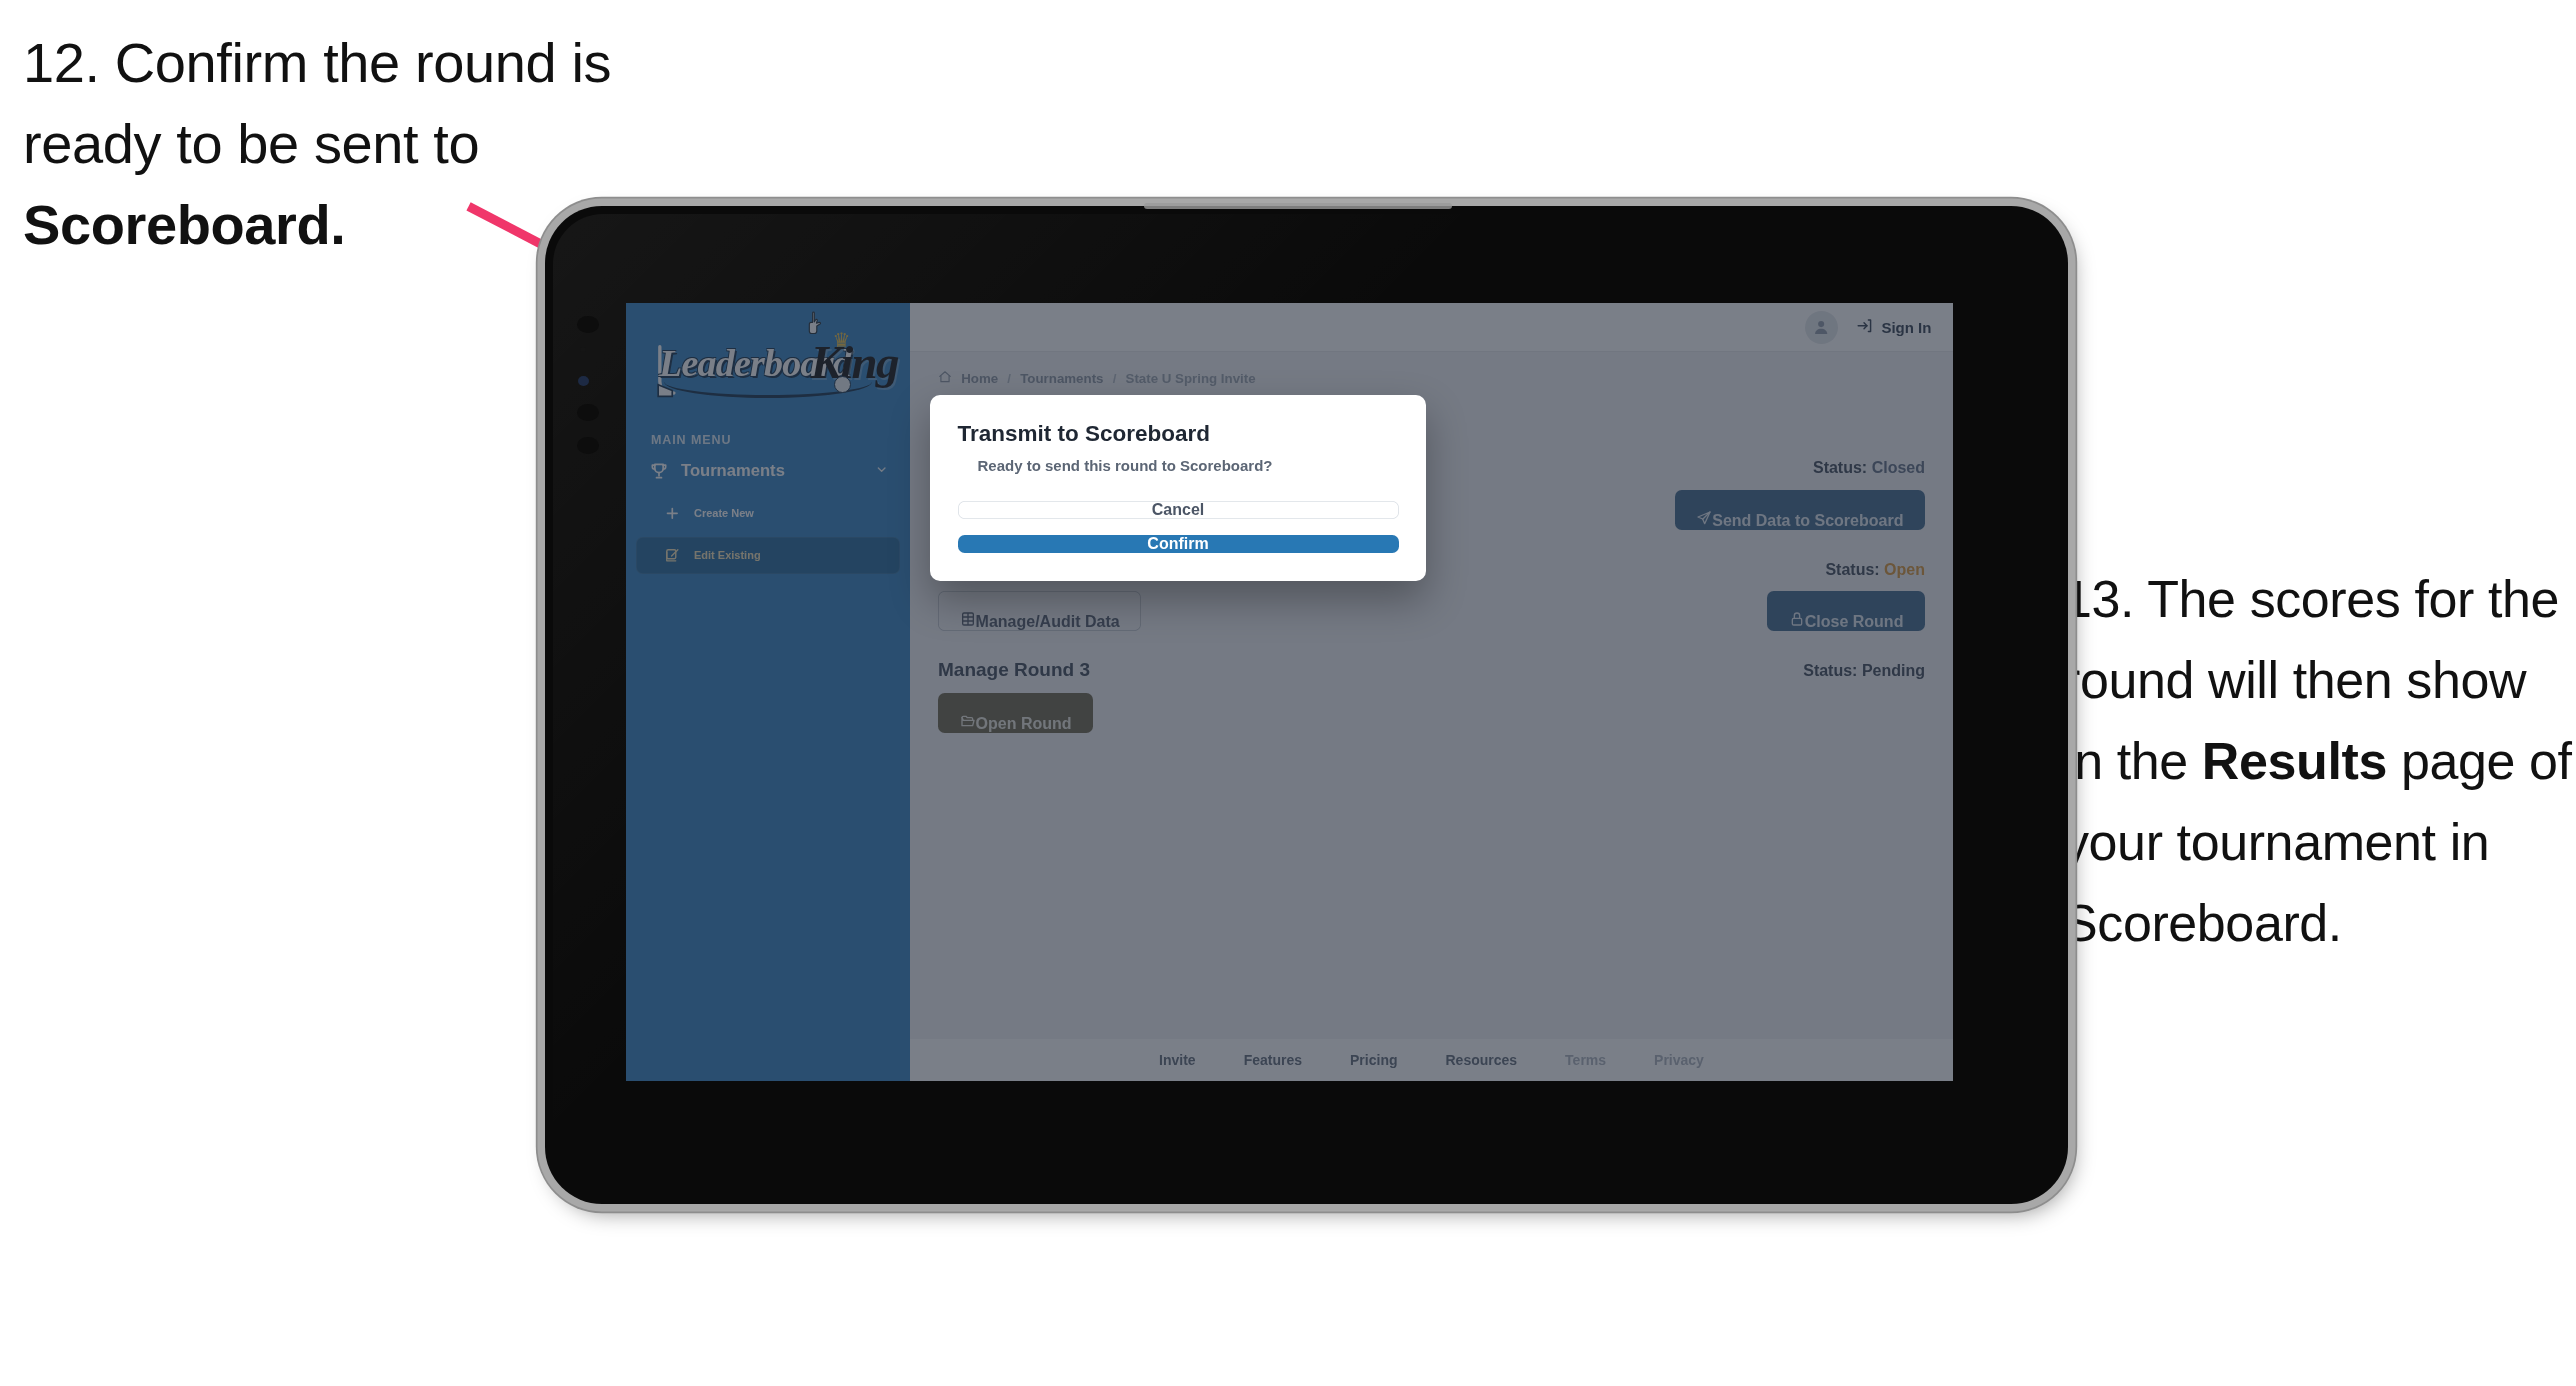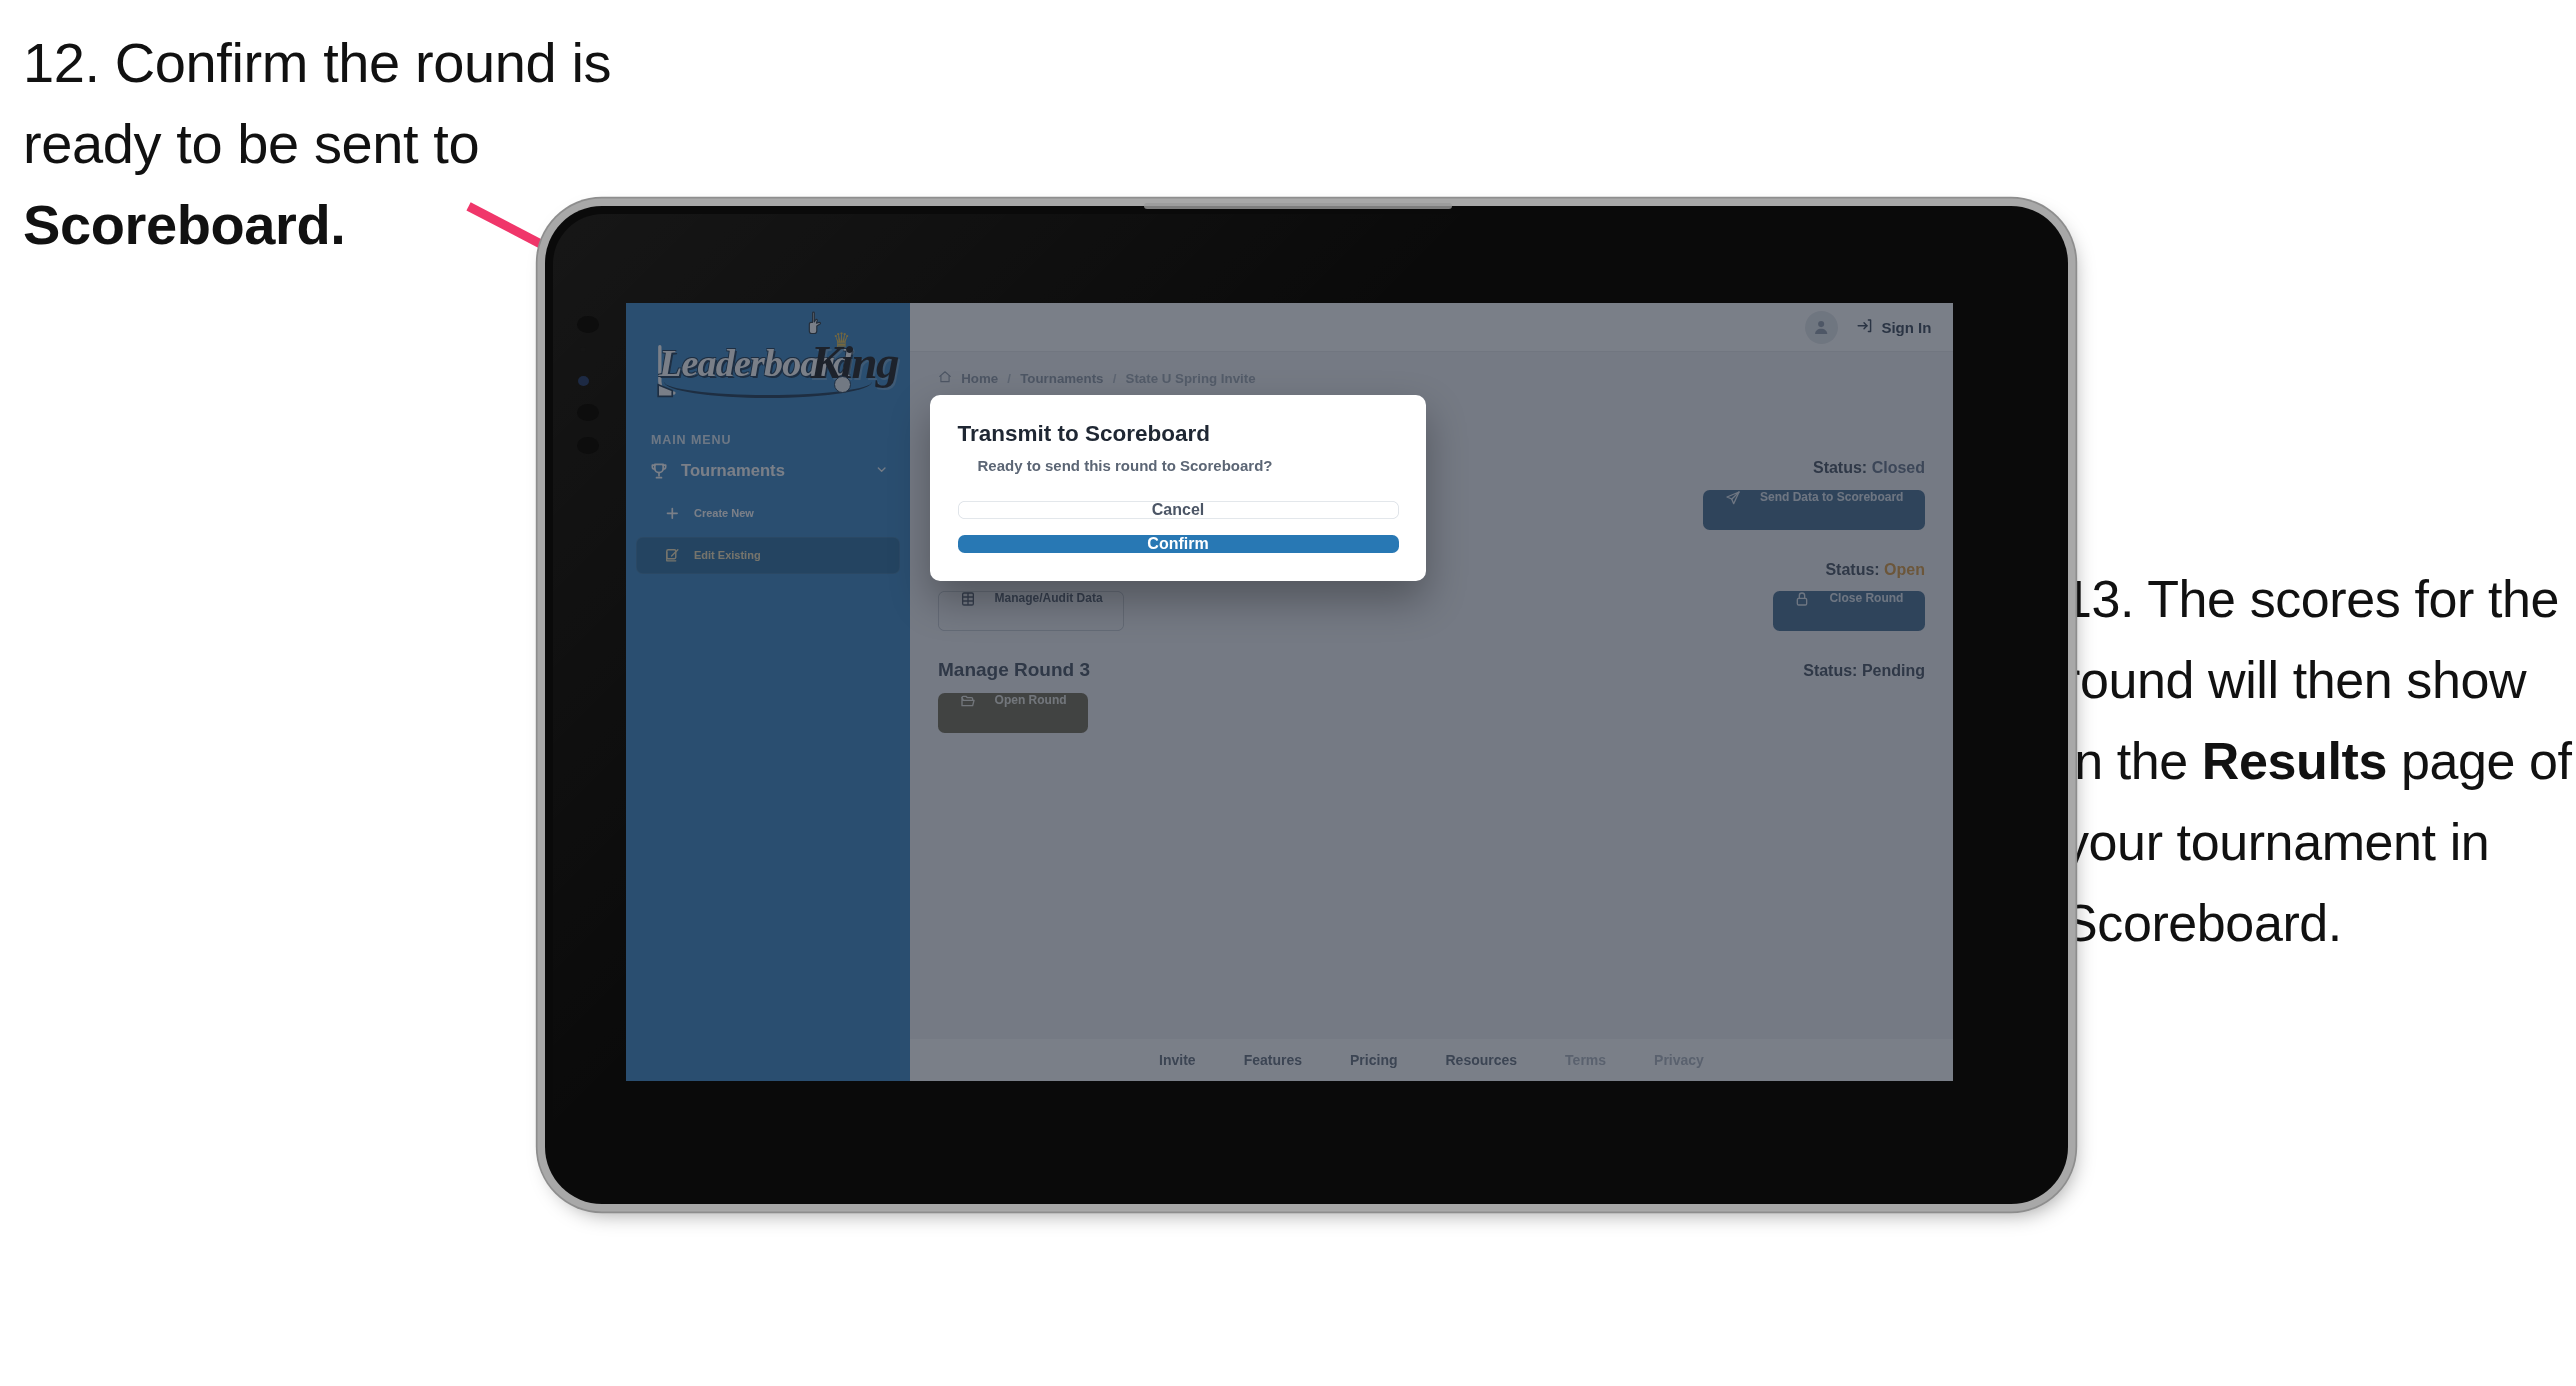--- a/index.html
+++ b/index.html
@@ -221,24 +221,24 @@
   .round-title{font-size:19px;font-weight:700;color:#3a4454;}
   .round-status{font-size:16px;font-weight:700;color:#3a4454;}
   .round-status .val{font-weight:700;}
   .st-closed{color:#5d6b80;}
   .st-open{color:#d99433;}
   .st-pending{color:#3a4454;}
 
   .round-actions{display:flex;align-items:center;justify-content:space-between;}
 
   .btn{
-    display:inline-flex;align-items:flex-start;gap:19px;
+    display:inline-flex;align-items:flex-end;gap:0;
     height:40px;padding:0 21.6px;
     border-radius:6.7px;
-    font-size:12px;font-weight:700;
+    font-size:16px;font-weight:700;
     cursor:pointer;
     white-space:nowrap;
   }
   .btn-olive{background:#6b6247;color:#e9e7de;}
   .btn-steel{background:#3c6488;color:#dfe7ef;}
   .btn-ghost{background:transparent;color:#4c5666;box-shadow:inset 0 0 0 0.8px rgba(80,92,110,.35);}
 
   #footer{
     flex:0 0 42px;height:42px;
     background:#ffffff;

